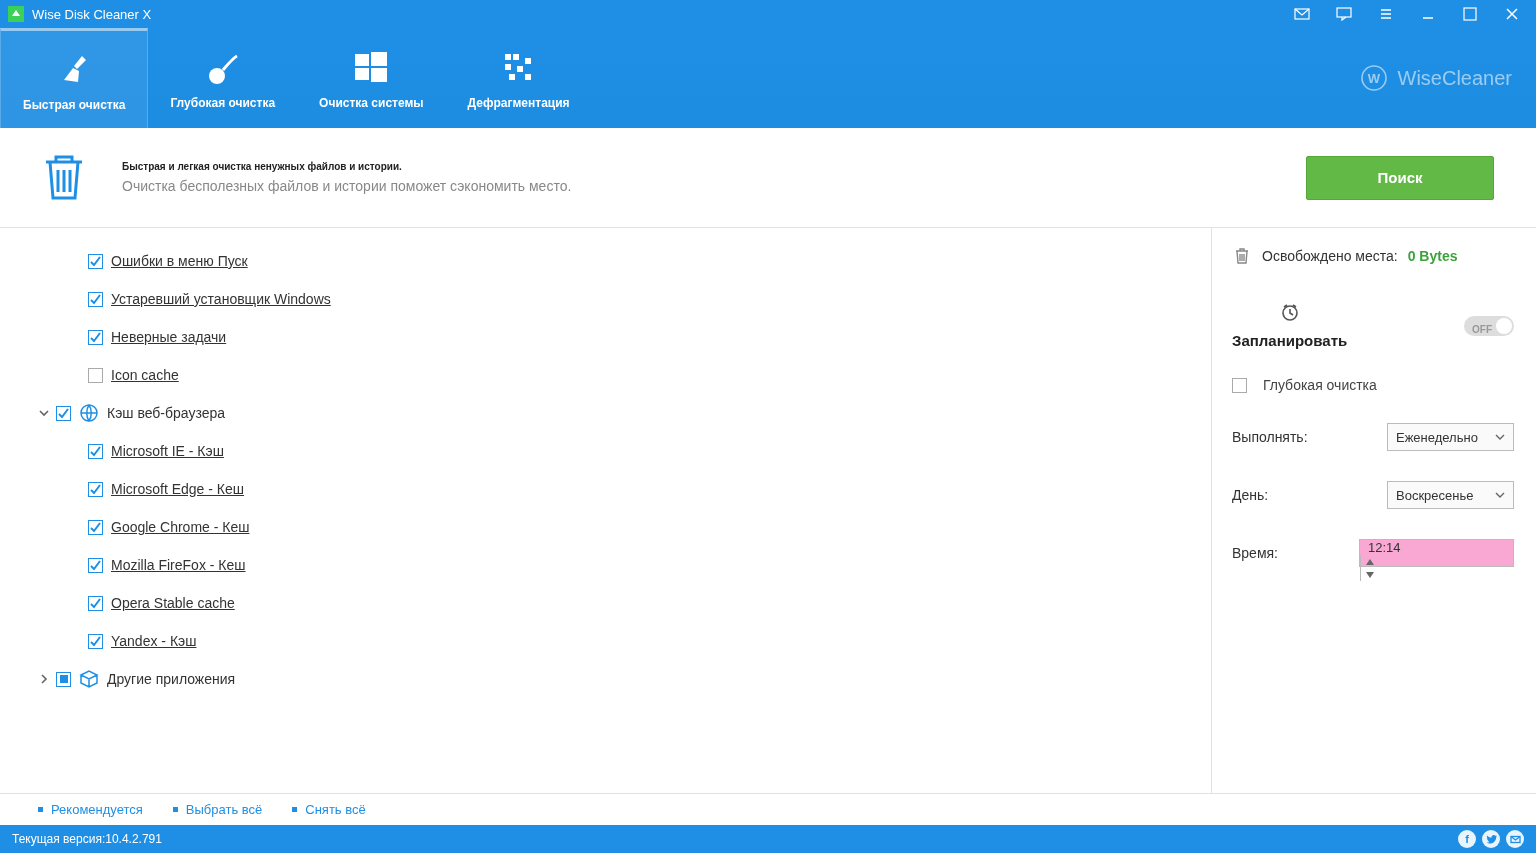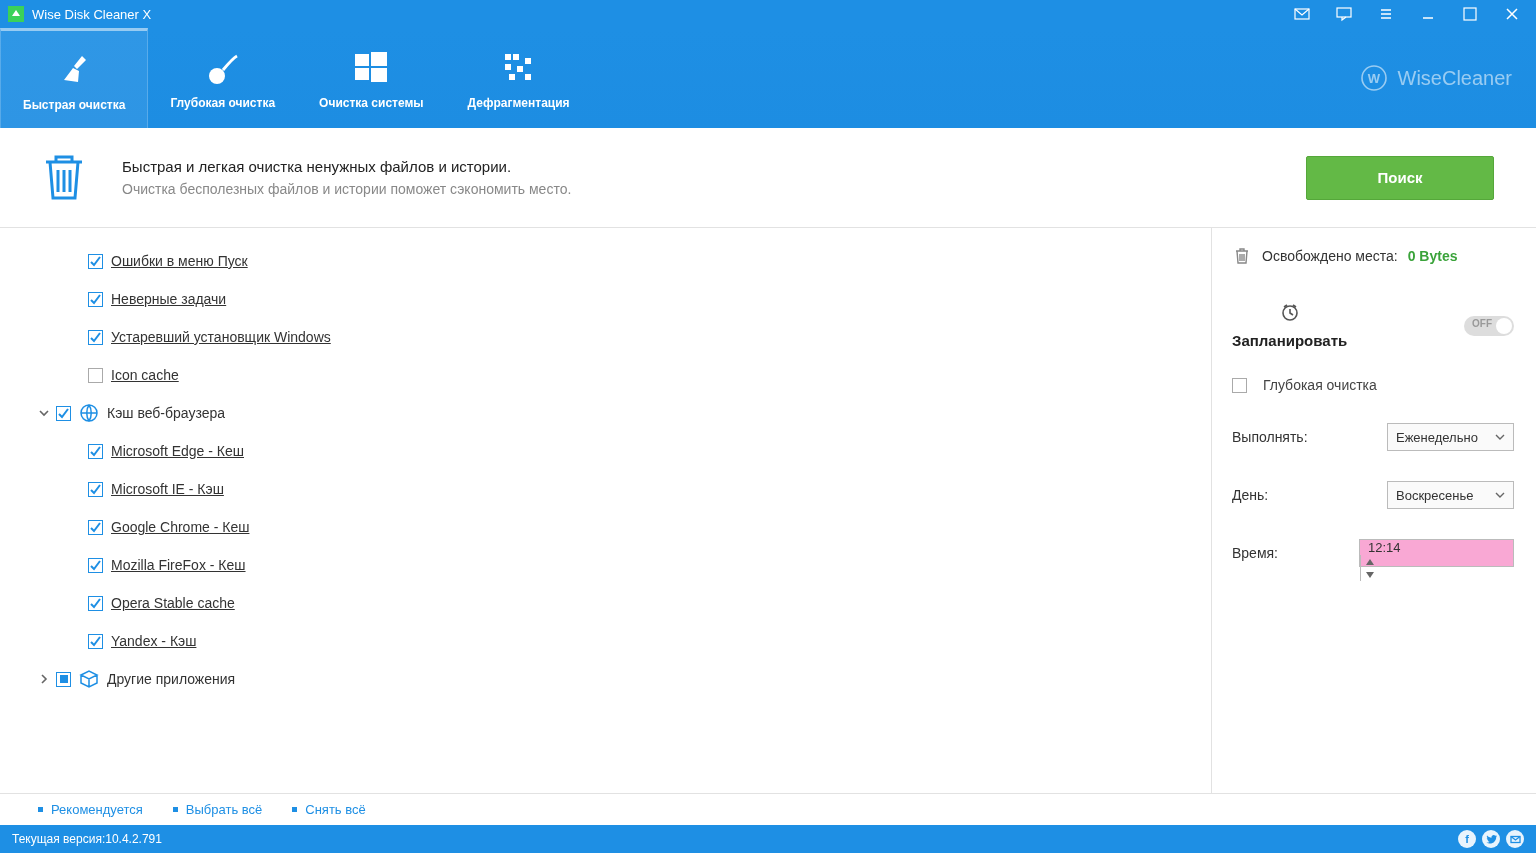--- a/index.html
+++ b/index.html
@@ -13,21 +13,21 @@
 .toolbar { height: 100px; background: linear-gradient(#1e8fe4, #1d8de2); display: flex; align-items: stretch; color: #fff; position: relative; }
 .toolbar .tab { display: flex; flex-direction: column; align-items: center; justify-content: center; padding: 12px 22px 10px; cursor: pointer; gap: 8px; }
 .toolbar .tab.active { background: rgba(255,255,255,.08); border-top: 3px solid rgba(255,255,255,.5); border-left: 1px solid rgba(255,255,255,.2); border-right: 1px solid rgba(255,255,255,.2); }
 .toolbar .tab .icon { height: 40px; display: flex; align-items: center; justify-content: center; }
 .toolbar .tab .label { font-size: 12px; font-weight: 600; }
 .brand { position: absolute; right: 24px; top: 50%; transform: translateY(-50%); display: flex; align-items: center; gap: 10px; color: rgba(255,255,255,.55); font-size: 20px; }
 
 .header-panel { height: 100px; border-bottom: 1px solid #e2e2e2; display: flex; align-items: center; padding: 0 42px 0 36px; gap: 30px; }
 .header-panel .trash svg { width: 56px; height: 56px; }
 .header-panel .texts { flex: 1; }
-.header-panel .texts .h1 { font-size: 15px; font-weight: 400; color: #222; }
+.header-panel .texts .h1 { font-size: 10px; font-weight: 700; color: #222; }
 .header-panel .texts .h2 { font-size: 14px; color: #888; margin-top: 6px; }
 .btn-scan { width: 188px; height: 44px; background: #63b946; border: 1px solid #55a73a; color: #fff; font-size: 15px; font-weight: 600; border-radius: 2px; cursor: pointer; display: flex; align-items: center; justify-content: center; }
 
 .main { flex: 1; display: flex; overflow: hidden; }
 .left { flex: 1; overflow-y: auto; padding: 14px 0 0 30px; position: relative; }
 .left::-webkit-scrollbar { width: 10px; }
 .left::-webkit-scrollbar-thumb { background: #ccc; border-radius: 4px; }
 .row { display: flex; align-items: center; height: 38px; font-size: 14px; color: #333; }
 .row.group { padding-left: 6px; }
 .row.item { padding-left: 58px; text-decoration: underline; }
@@ -38,21 +38,21 @@
 .chk svg { width: 13px; height: 13px; }
 .gico { width: 20px; height: 20px; margin-right: 8px; flex-shrink: 0; }
 
 .right { width: 325px; border-left: 1px solid #e2e2e2; padding: 18px 22px 0 20px; }
 .freed { display: flex; align-items: center; gap: 10px; font-size: 14px; color: #333; }
 .freed .val { color: #3aa33a; font-weight: 600; }
 .sched-row { display: flex; align-items: center; justify-content: space-between; margin-top: 36px; }
 .sched-row .lbl { display: flex; align-items: center; gap: 10px; font-size: 15px; font-weight: 600; color: #222; flex-direction: column; }
 .toggle { width: 50px; height: 20px; border-radius: 10px; background: #ddd; position: relative; cursor: pointer; }
 .toggle::after { content: ""; position: absolute; right: 2px; top: 2px; width: 16px; height: 16px; border-radius: 50%; background: #fff; }
-.toggle .off { position: absolute; left: 8px; top: 2px; font-size: 10px; color: #999; font-weight: 600; }
+.toggle .off { position: absolute; left: 8px; top: 8px; font-size: 10px; color: #999; font-weight: 600; }
 .deep { display: flex; align-items: center; gap: 8px; margin-top: 28px; font-size: 14px; color: #444; }
 .deep .chk { border-color: #aaa; }
 .field { display: flex; align-items: center; justify-content: space-between; margin-top: 30px; font-size: 14px; color: #333; }
 .select { width: 127px; height: 28px; border: 1px solid #bbb; display: flex; align-items: center; justify-content: space-between; padding: 0 8px; font-size: 13px; background: #fafafa; cursor: pointer; }
 .spinner { width: 155px; height: 28px; border: 1px solid #bbb; display: flex; align-items: flex-start; background: #f9a8d4; flex-direction: column; }
 .spinner .val { flex: 1; padding: 0 8px; font-size: 13px; }
 .spinner .arrows { width: 18px; border-left: 1px solid #bbb; display: flex; flex-direction: column; }
 .spinner .arrows div { height: 13px; display: flex; align-items: center; justify-content: center; cursor: pointer; }
 
 .footer1 { height: 32px; border-top: 1px solid #e2e2e2; display: flex; align-items: center; padding-left: 38px; gap: 30px; font-size: 13px; }
@@ -171,29 +171,29 @@
           </svg>
         </span>
         <span>Ошибки в меню Пуск</span>
       </div>
       <div class="row item">
         <span class="chk">
           <svg viewBox="0 0 13 13">
             <path d="M2 7l3 3 6-8" fill="none" stroke="#1e8fe4" stroke-width="2"></path>
           </svg>
         </span>
+        <span>Устаревший установщик Windows</span>
+      </div>
+      <div class="row item">
+        <span class="chk">
+          <svg viewBox="0 0 13 13">
+            <path d="M2 7l3 3 6-8" fill="none" stroke="#1e8fe4" stroke-width="2"></path>
+          </svg>
+        </span>
         <span>Неверные задачи</span>
-      </div>
-      <div class="row item">
-        <span class="chk">
-          <svg viewBox="0 0 13 13">
-            <path d="M2 7l3 3 6-8" fill="none" stroke="#1e8fe4" stroke-width="2"></path>
-          </svg>
-        </span>
-        <span>Устаревший установщик Windows</span>
       </div>
       <div class="row item">
         <span class="chk unchecked"></span>
         <span>Icon cache</span>
       </div>
       <div class="row group">
         <span class="chev">
           <svg width="12" height="12" viewBox="0 0 12 12">
             <path d="M2 4l4 4 4-4" fill="none" stroke="#666" stroke-width="1.6"></path>
           </svg>
@@ -208,29 +208,29 @@
             <path d="M2 10h16M10 2c3 4 3 12 0 16M10 2c-3 4-3 12 0 16"></path>
           </svg></span>
         <span>Кэш веб-браузера</span>
       </div>
       <div class="row item">
         <span class="chk">
           <svg viewBox="0 0 13 13">
             <path d="M2 7l3 3 6-8" fill="none" stroke="#1e8fe4" stroke-width="2"></path>
           </svg>
         </span>
+        <span>Microsoft IE - Кэш</span>
+      </div>
+      <div class="row item">
+        <span class="chk">
+          <svg viewBox="0 0 13 13">
+            <path d="M2 7l3 3 6-8" fill="none" stroke="#1e8fe4" stroke-width="2"></path>
+          </svg>
+        </span>
         <span>Microsoft Edge - Кеш</span>
-      </div>
-      <div class="row item">
-        <span class="chk">
-          <svg viewBox="0 0 13 13">
-            <path d="M2 7l3 3 6-8" fill="none" stroke="#1e8fe4" stroke-width="2"></path>
-          </svg>
-        </span>
-        <span>Microsoft IE - Кэш</span>
       </div>
       <div class="row item">
         <span class="chk">
           <svg viewBox="0 0 13 13">
             <path d="M2 7l3 3 6-8" fill="none" stroke="#1e8fe4" stroke-width="2"></path>
           </svg>
         </span>
         <span>Google Chrome - Кеш</span>
       </div>
       <div class="row item">

